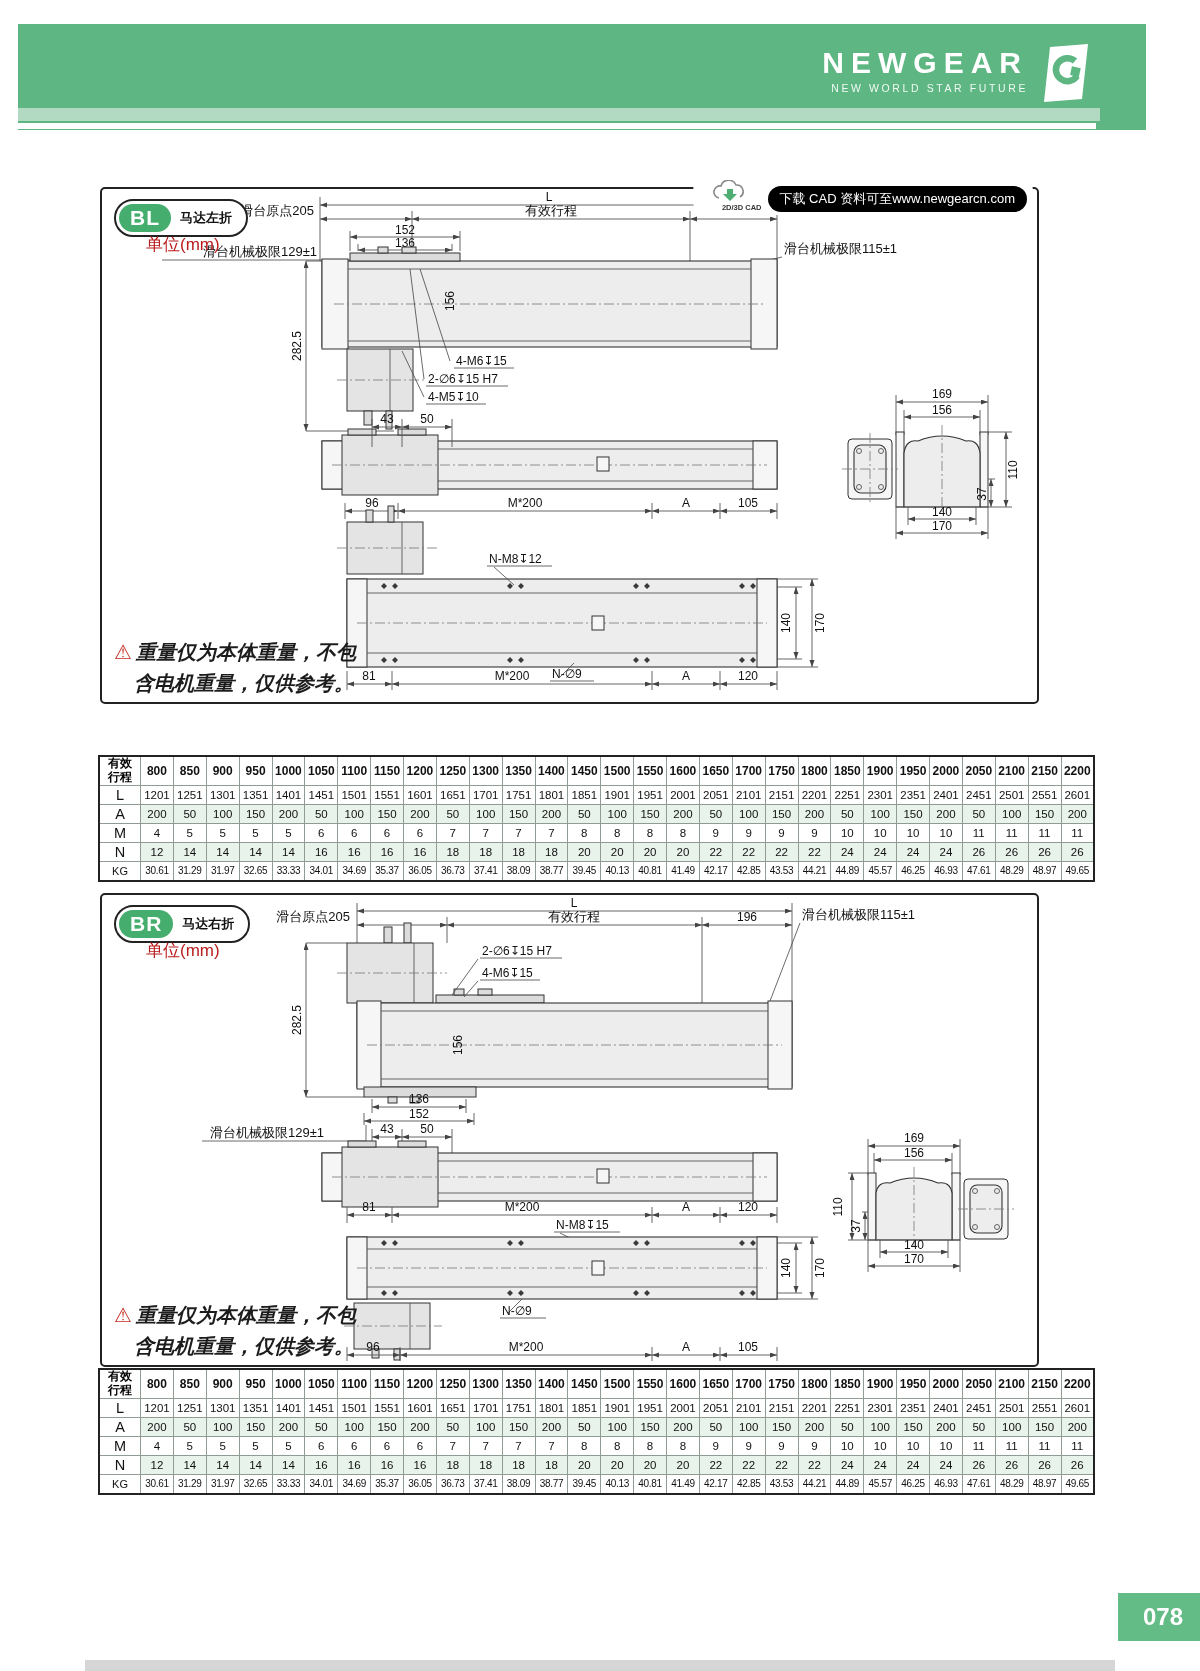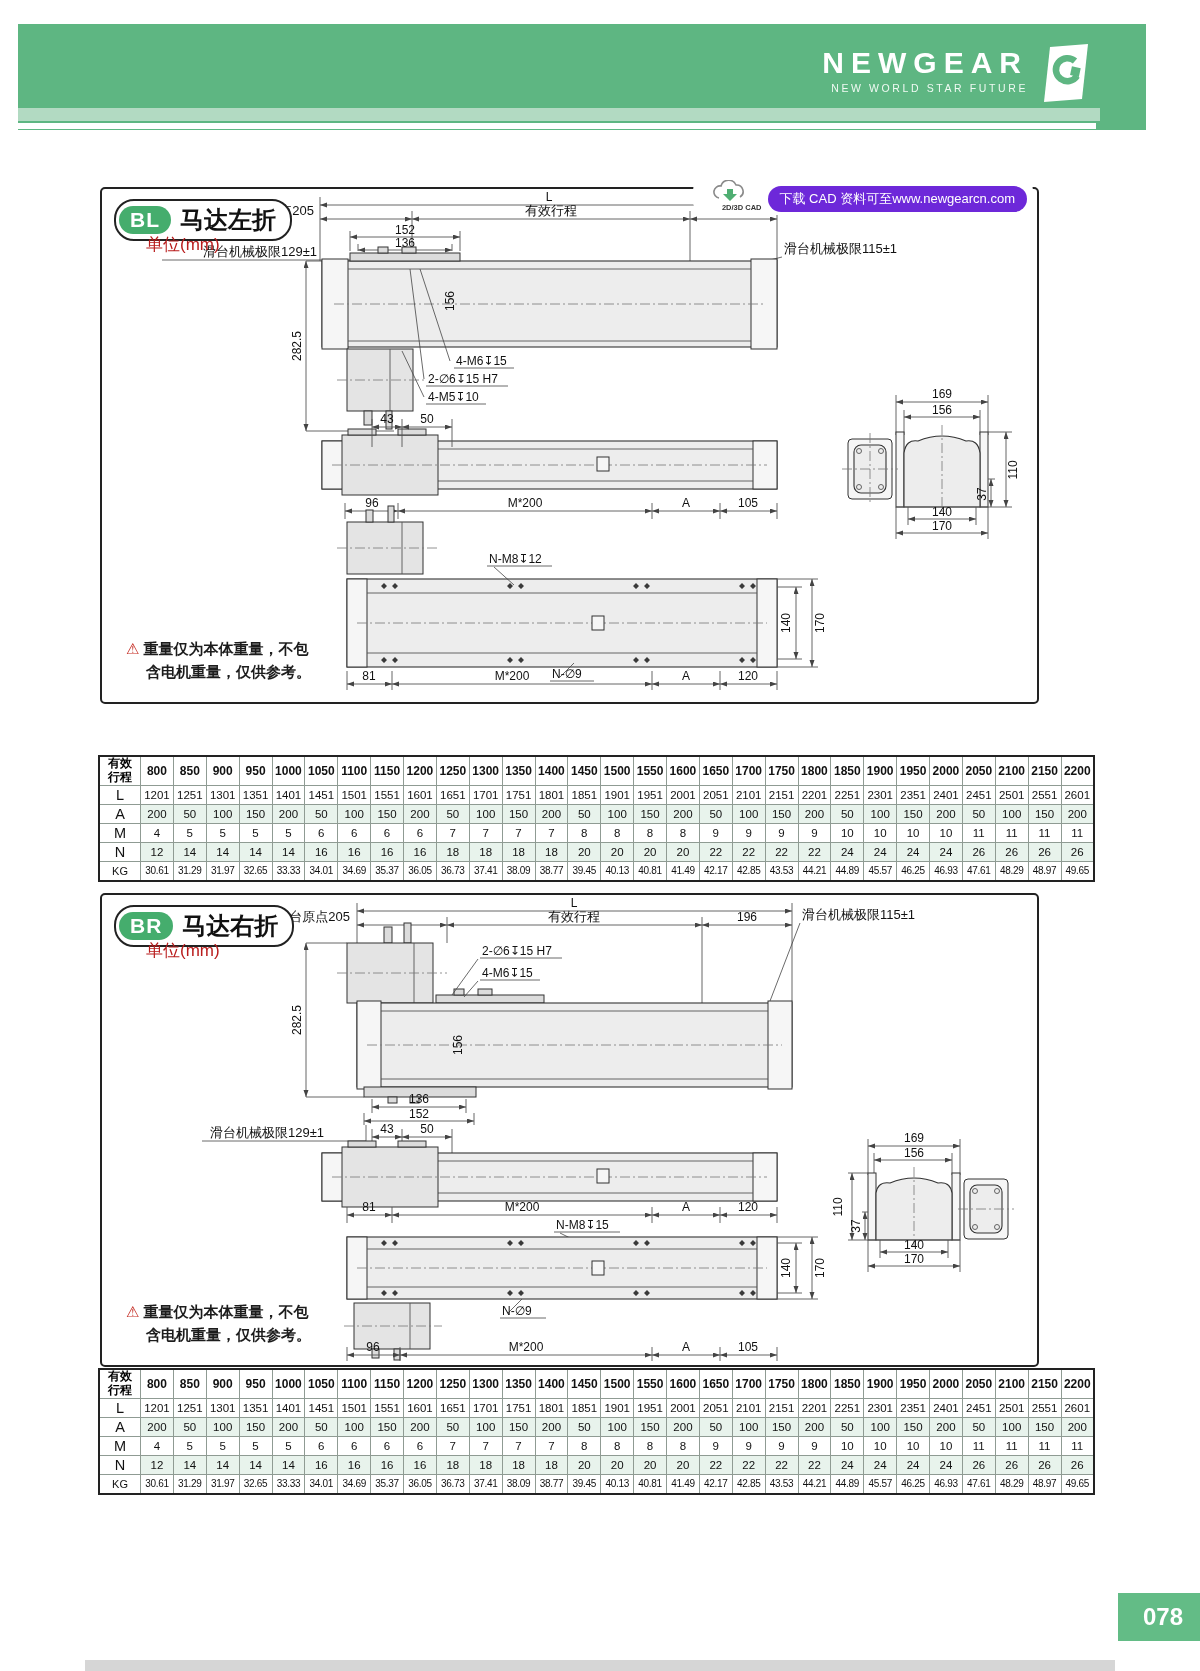--- a/index.html
+++ b/index.html
@@ -14,28 +14,28 @@
   .logo .tagline{font-size:10.5px;letter-spacing:2.6px;margin-top:4px;color:#f0faf3;}
   .logo-icon{position:absolute;top:20px;right:56px;}
   
   .panel{position:absolute;left:100px;width:935px;border:2px solid #222;border-radius:5px;background:#fff;}
   #panel-bl{top:187px;height:513px;}
   #panel-br{top:893px;height:470px;}
   .panel svg.draw{position:absolute;left:0;top:0;}
   .sec-badge{position:absolute;top:10px;left:12px;border:2px solid #222;border-radius:20px;
              padding:3px 14px 3px 3px;display:flex;gap:9px;align-items:center;background:#fff;z-index:3;text-align:right;}
   .sec-code{background:#45ad6d;color:#fff;font-weight:bold;font-size:21px;padding:2px 11px;border-radius:15px;letter-spacing:1px;}
-  .sec-title{font-weight:bold;font-size:24px;color:#111;}
+  .sec-title{font-weight:bold;font-size:13px;color:#111;}
   .sec-unit{position:absolute;top:44px;left:44px;font-size:17px;color:#b91c1c;z-index:3;}
   .cad{position:absolute;top:-12px;right:4px;display:flex;align-items:flex-end;gap:6px;background:#fff;
        padding:3px 6px;border-radius:14px;z-index:3;}
   .cad-icon{display:flex;flex-direction:column;align-items:center;line-height:1;}
   .cad-icon .cad-lab{font-size:7.5px;font-weight:bold;color:#333;margin-top:-2px;margin-left:23px;}
-  .cad-pill{background:#6d28d9;color:#fff;border-radius:13px;padding:4px 12px;font-size:13px;white-space:nowrap;}
-  .note{position:absolute;left:24px;font-size:15px;font-weight:bold;color:#1c1c1c;line-height:1.55;z-index:3;}
+  .cad-pill{background:#000000;color:#fff;border-radius:13px;padding:4px 12px;font-size:13px;white-space:nowrap;}
+  .note{position:absolute;left:12px;font-size:20px;font-weight:bold;color:#1c1c1c;line-height:1.55;z-index:3;font-style:italic;}
   .note .warn{color:#c42b22;margin-right:4px;font-weight:bold;}
   #note-bl{top:448px;} #note-br{top:405px;}
   
   table.spec{position:absolute;left:98px;width:997px;border-collapse:collapse;table-layout:fixed;
              border:2px solid #222;}
   #table-bl{top:755px;} #table-br{top:1368px;}
   table.spec th,table.spec td{border:1px solid #8f9b93;text-align:center;padding:1px 0;height:16px;
              font-size:11.5px;font-weight:normal;overflow:hidden;white-space:nowrap;}
   table.spec tr:first-child th{font-weight:bold;font-size:12px;background:#fff;}
   table.spec th.corner{width:40px;background:#5e6f64;color:#000000;font-size:9px;line-height:1.15;font-weight:normal;padding:0;}

